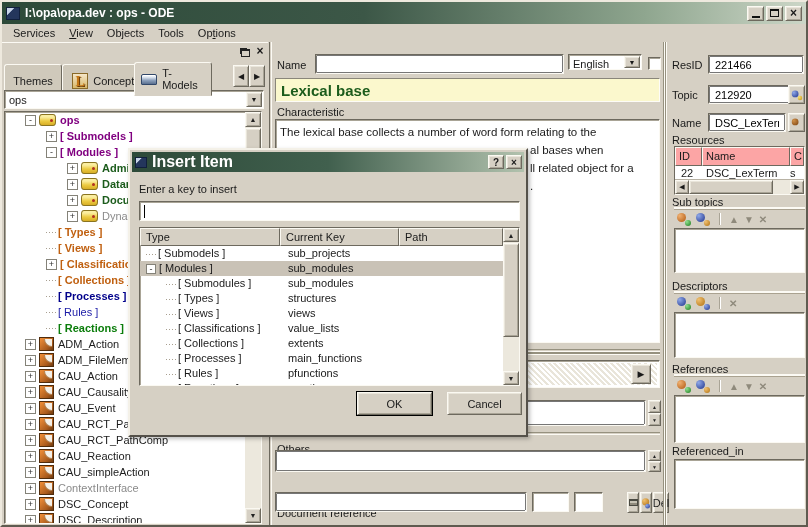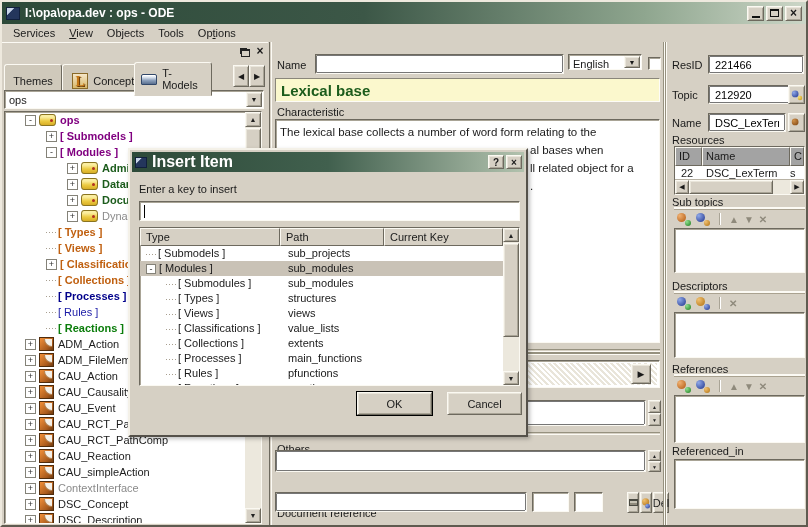--- a/index.html
+++ b/index.html
@@ -103,21 +103,21 @@
   .bl-by::before{background:radial-gradient(circle at 30% 30%,#8fa8e8,#20348c);}
   .bl-by::after{background:radial-gradient(circle at 30% 30%,#f8e070,#c09010);}
   .bl-o::before{background:radial-gradient(circle at 30% 30%,#d09048,#7a4210);}
   .bl-o::after{display:none;}
   .garrow{color:#8f8a7c;font-weight:bold;font-size:10px;}
   .tsep{display:inline-block;width:1px;height:12px;background:#a9a496;box-shadow:1px 0 0 #fff;margin:0 4px;}
   .rtoolbar{border-top:1px solid #aaa290;box-shadow:0 -2px 0 #fcfaf4;display:flex;align-items:center;gap:5px;padding:2px 3px;}
   
   .rtbl{background:#fff;border:1px solid;border-color:#6d695e #fbf9f2 #fbf9f2 #6d695e;}
   .rhdr{display:flex;height:19px;}
-  .rh{background:#a3a3a3;border:1px solid;border-color:#fbf9f2 #6d695e #6d695e #fbf9f2;padding:2px 3px;overflow:hidden;flex:none;}
+  .rh{background:#fca5a5;border:1px solid;border-color:#fbf9f2 #6d695e #6d695e #fbf9f2;padding:2px 3px;overflow:hidden;flex:none;}
   .rh:nth-child(1){width:27px;}
   .rh:nth-child(2){width:88px;}
   .rh:nth-child(3){flex:1;}
   .rrow{display:flex;border-bottom:1px solid #b8b2a4;height:14px;align-items:center;}
   .rc{overflow:hidden;white-space:nowrap;flex:none;}
   .rc0{width:27px;padding-left:6px;}
   .rc1{width:88px;padding-left:4px;}
   .rc2{flex:1;}
   .hscroll{position:relative;height:14px;background:#ece8dd;}
   .hbtn{position:absolute;top:0;width:14px;height:14px;font-size:7px;display:flex;align-items:center;justify-content:center;}
@@ -472,22 +472,22 @@
       <span class="dlg-btn raised">?</span>
       <span class="dlg-btn raised">×</span>
     </div>
     <span class="dlg-prompt">Enter a key to insert</span>
     <span class="dlg-in sunk">
       <span class="caret"></span>
     </span>
     <div class="dlg-tbl sunk">
       <div class="dhdr">
         <span class="dh dh1">Type</span>
+        <span class="dh dh3">Current Key</span>
         <span class="dh dh2">Path</span>
-        <span class="dh dh3">Current Key</span>
       </div>
       <div class="drows">
           <div class="drow">
             <span class="dc dc1" style="padding-left: 6px;">
               <span class="exp-sp"></span>
               <span>[ Submodels ]</span>
             </span>
             <span class="dc dc2">sub_projects</span>
             <span class="dc dc3"></span>
           </div>

